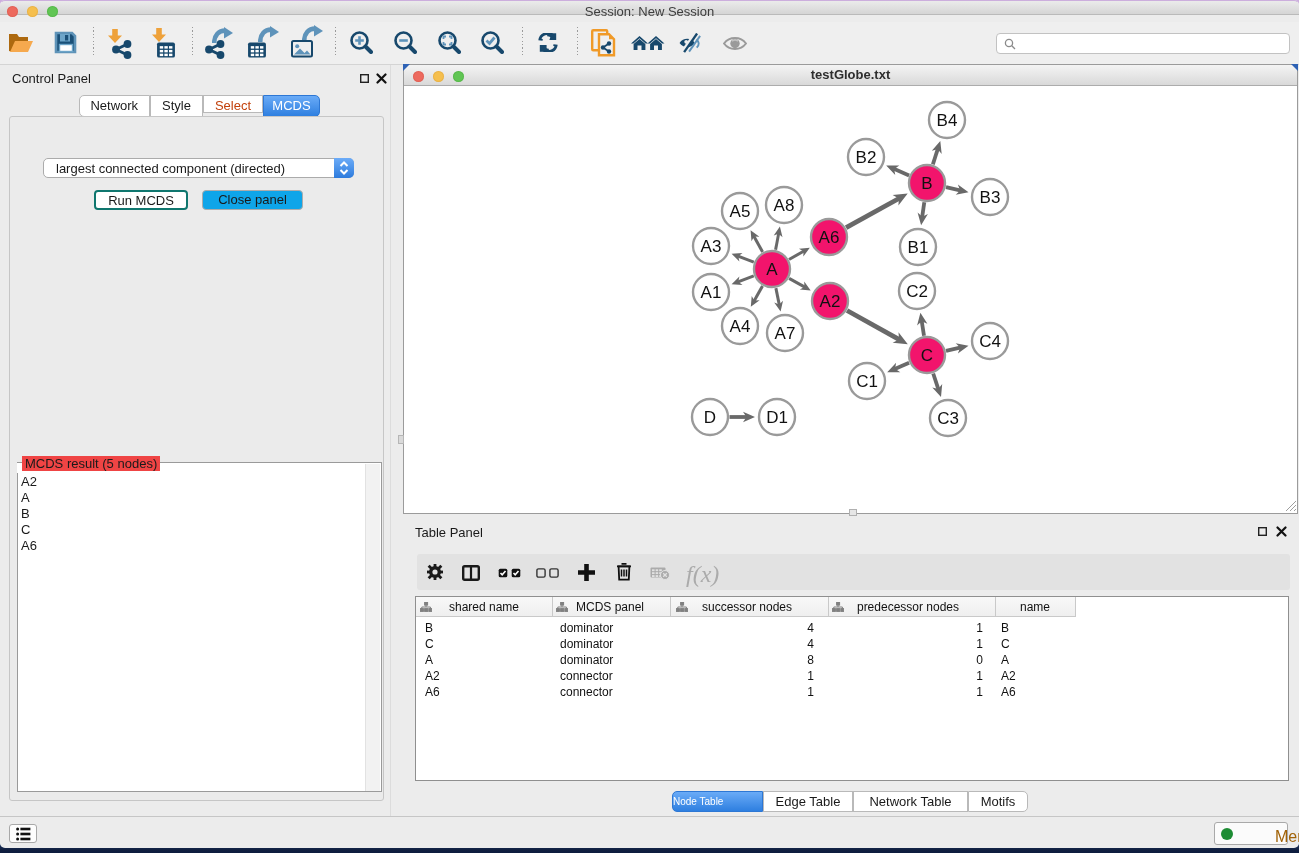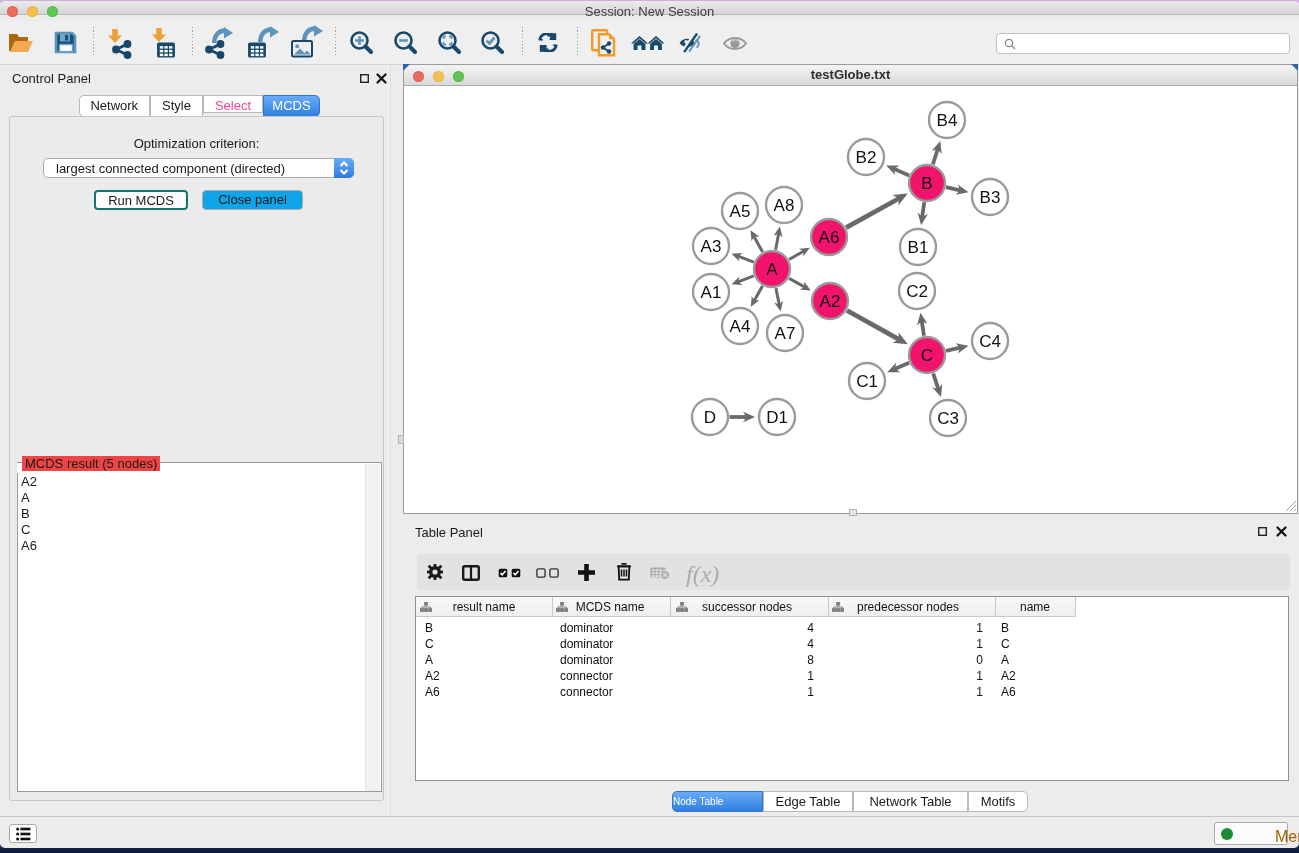--- a/index.html
+++ b/index.html
@@ -167,24 +167,23 @@
       </div>
       <div class="txt abs" style="left:12px;top:71px">Control Panel</div>
 <svg class="abs" style="left:360px;top:74px" width="9" height="9" viewBox="0 0 9 9">
         <rect x="0.7" y="0.7" width="7.6" height="7.6" fill="none" stroke="#222" stroke-width="1.4"></rect>
       </svg>
 <svg class="abs" style="left:376px;top:73px" width="11" height="11" viewBox="0 0 11 11">
         <path d="M1.5 1.5 L9.5 9.5 M9.5 1.5 L1.5 9.5" stroke="#111" stroke-width="2.2" stroke-linecap="round"></path>
       </svg>
 <div class="abs" style="left:78.5px;top:95px;width:71.5px;height:22px;background:#fff;color:#1a1a1a;border:1px solid #b9b9b9;border-radius:5px 0 0 5px;font-size:13px;text-align:center;line-height:20px;margin-left:0">Network</div>
 <div class="abs" style="left:150px;top:95px;width:53px;height:22px;background:#fff;color:#1a1a1a;border:1px solid #b9b9b9;font-size:13px;text-align:center;line-height:20px;margin-left:0">Style</div>
-<div class="abs" style="left:203px;top:95px;width:60px;height:18px;background:#fff;color:#ec4899;border:1px solid #b9b9b9;font-size:13px;text-align:center;line-height:20px;margin-left:0">Select</div>
+<div class="abs" style="left:203px;top:95px;width:60px;height:18px;background:#fff;color:#c2410c;border:1px solid #b9b9b9;font-size:13px;text-align:center;line-height:20px;margin-left:0">Select</div>
 <div class="abs" style="left:263px;top:95px;width:57px;height:22px;background:linear-gradient(#6aabf7,#2e7fe0);color:#fff;border:1px solid #2d77d4;border-radius:0 5px 5px 0;font-size:13px;text-align:center;line-height:20px;margin-left:0">MCDS</div>
 <div class="abs" style="left:9px;top:116px;width:375px;height:685px;border:1px solid #c6c6c6;border-radius:3px;background:#ebebeb"></div>
-<div class="txt abs" style="left:9px;top:136px;width:375px;text-align:center">Optimization criterion:</div>
 <div class="abs" style="left:43px;top:158px;width:311px;height:20px;background:#fff;border:1px solid #ababab;border-radius:5px">
         <div class="txt" style="position:absolute;left:12px;top:2px">largest connected component (directed)</div>
         <div style="position:absolute;right:-1px;top:-1px;width:20px;height:20px;background:linear-gradient(#6cacf8,#2d7bdd);border-radius:0 5px 5px 0"><svg width="20" height="20" viewBox="0 0 20 20">
             <path d="M6.5 8 L10 4.5 L13.5 8 M6.5 12 L10 15.5 L13.5 12" stroke="#fff" stroke-width="2" fill="none"></path>
           </svg></div>
       </div>
 <div class="txt abs" style="left:94px;top:190px;width:94px;height:20px;background:#fff;border:2px solid #0f766e;border-radius:4px;text-align:center;line-height:18px">Run MCDS</div>
 <div class="txt abs" style="left:202px;top:190px;width:101px;height:20px;background:#0ea5e9;border:1px solid #acacac;border-radius:4px;text-align:center;line-height:18px">Close panel</div>
 <div class="abs" style="left:17px;top:462px;width:365px;height:330px;background:#fff;border:1px solid #9a9a9a"></div>
 <div class="abs" style="left:17px;top:463px;width:363px;height:10px;background:#fff"></div>
@@ -357,31 +356,31 @@
         <path d="M13.2 6.2 L16.8 9.8 M16.8 6.2 L13.2 9.8" stroke="#e2e2e2" stroke-width="1.3"></path>
       </svg>
 <div class="abs" style="left:686px;top:561px;font-family:'Liberation Serif',serif;font-style:italic;font-size:24px;color:#ababab">f(x)</div>
 <div class="abs" style="left:415px;top:596px;width:874px;height:185px;background:#fff;border:1px solid #8f8f8f"></div>
 <div class="abs" style="left:416px;top:597px;width:660px;height:20px;background:linear-gradient(#f8f8f8,#efefef);border-bottom:1px solid #c9c9c9"></div>
 <div class="abs" style="left:551.5px;top:597px;width:1px;height:20px;background:#c9c9c9"></div>
 <div class="abs" style="left:670px;top:597px;width:1px;height:20px;background:#c9c9c9"></div>
 <div class="abs" style="left:828px;top:597px;width:1px;height:20px;background:#c9c9c9"></div>
 <div class="abs" style="left:995px;top:597px;width:1px;height:20px;background:#c9c9c9"></div>
 <div class="abs" style="left:1075px;top:597px;width:1px;height:20px;background:#c9c9c9"></div>
-<div class="abs" style="left:384px;top:600px;width:200px;text-align:center;font-size:12px;color:#111">result name</div>
+<div class="abs" style="left:384px;top:600px;width:200px;text-align:center;font-size:12px;color:#111">shared name</div>
 <svg style="position:absolute;left:420px;top:602px" width="12" height="10" viewBox="0 0 12 10">
         <g fill="#808080" stroke="#808080">
           <rect x="4.6" y="0.5" width="3" height="2.6"></rect>
           <path d="M6 3 V5 M1.8 7 V5 H10.4 V7" fill="none" stroke-width="1"></path>
           <rect x="0.4" y="6.6" width="3" height="2.8"></rect>
           <rect x="4.6" y="6.6" width="3" height="2.8"></rect>
           <rect x="8.8" y="6.6" width="3" height="2.8"></rect>
         </g>
       </svg>
-<div class="abs" style="left:510px;top:600px;width:200px;text-align:center;font-size:12px;color:#111">MCDS name</div>
+<div class="abs" style="left:510px;top:600px;width:200px;text-align:center;font-size:12px;color:#111">MCDS panel</div>
 <svg style="position:absolute;left:556px;top:602px" width="12" height="10" viewBox="0 0 12 10">
         <g fill="#808080" stroke="#808080">
           <rect x="4.6" y="0.5" width="3" height="2.6"></rect>
           <path d="M6 3 V5 M1.8 7 V5 H10.4 V7" fill="none" stroke-width="1"></path>
           <rect x="0.4" y="6.6" width="3" height="2.8"></rect>
           <rect x="4.6" y="6.6" width="3" height="2.8"></rect>
           <rect x="8.8" y="6.6" width="3" height="2.8"></rect>
         </g>
       </svg>
 <div class="abs" style="left:647px;top:600px;width:200px;text-align:center;font-size:12px;color:#111">successor nodes</div>

